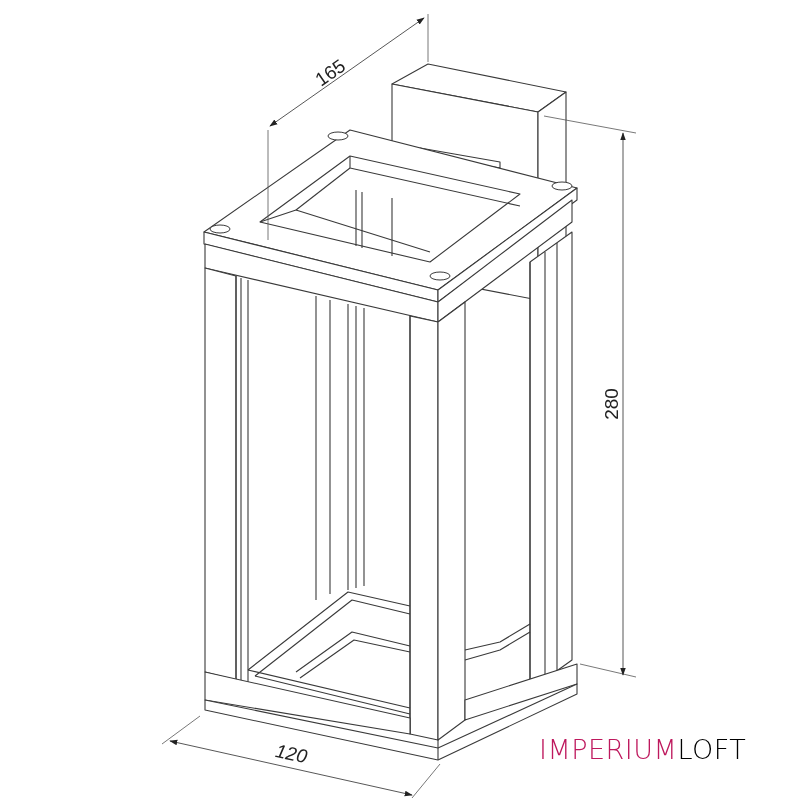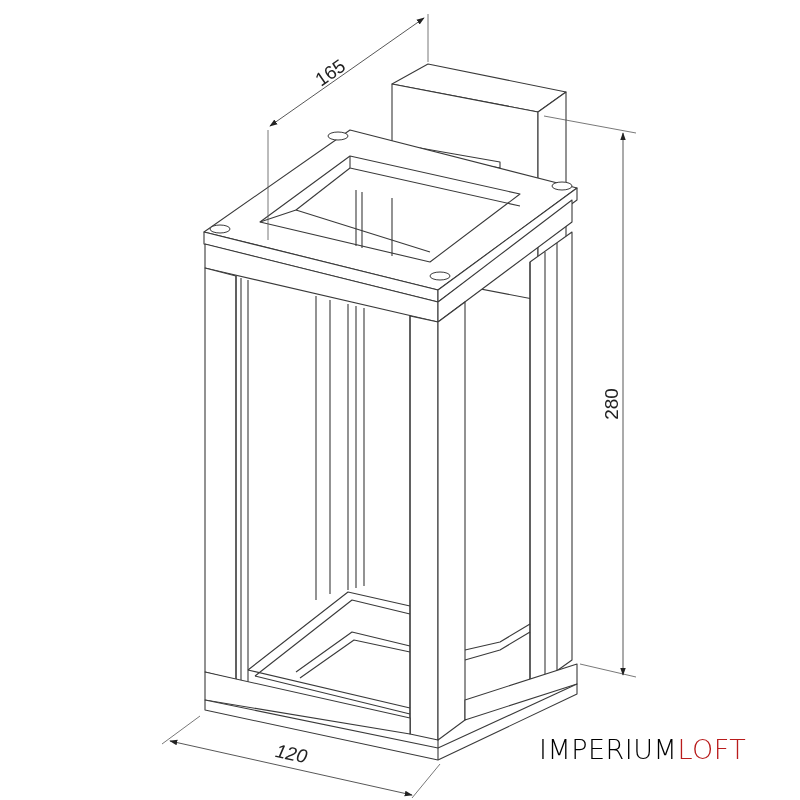--- a/index.html
+++ b/index.html
@@ -6,22 +6,22 @@
     body { width: 800px; height: 800px; position: relative; overflow: hidden; }
     #drawing { position: absolute; left: 0; top: 0; width: 800px; height: 800px; }
     .ln { fill: none; stroke: #3a3a3a; stroke-width: 1.1; stroke-linejoin: round; }
     .face { fill: #ffffff; stroke: #3a3a3a; stroke-width: 1.1; stroke-linejoin: round; }
     .dim { fill: none; stroke: #444; stroke-width: 0.9; }
     .ext { fill: none; stroke: #555; stroke-width: 0.8; }
     .dimtext { font-family: "Liberation Sans", sans-serif; font-size: 19px; fill: #222; }
     .hole { fill: #fff; stroke: #3a3a3a; stroke-width: 1; }
     .logo { position: absolute; left: 539px; top: 734px; font-family: "DejaVu Sans", sans-serif;
             font-size: 27px; letter-spacing: 0.5px; font-weight: 300; line-height: 32px; }
-    .logo .a { color: #000000; }
-    .logo .b { color: #b91c1c; }
+    .logo .a { color: #be185d; }
+    .logo .b { color: #000000; }
   </style>
 </head>
 <body>
 
 <svg id="drawing" viewBox="0 0 800 800" xmlns="http://www.w3.org/2000/svg">
   <defs>
     <marker id="arr" viewBox="0 0 10 10" refX="9" refY="5" markerWidth="9" markerHeight="9" orient="auto-start-reverse">
       <path d="M0,1.5 L10,5 L0,8.5 z" fill="#222"></path>
     </marker>
   </defs>

